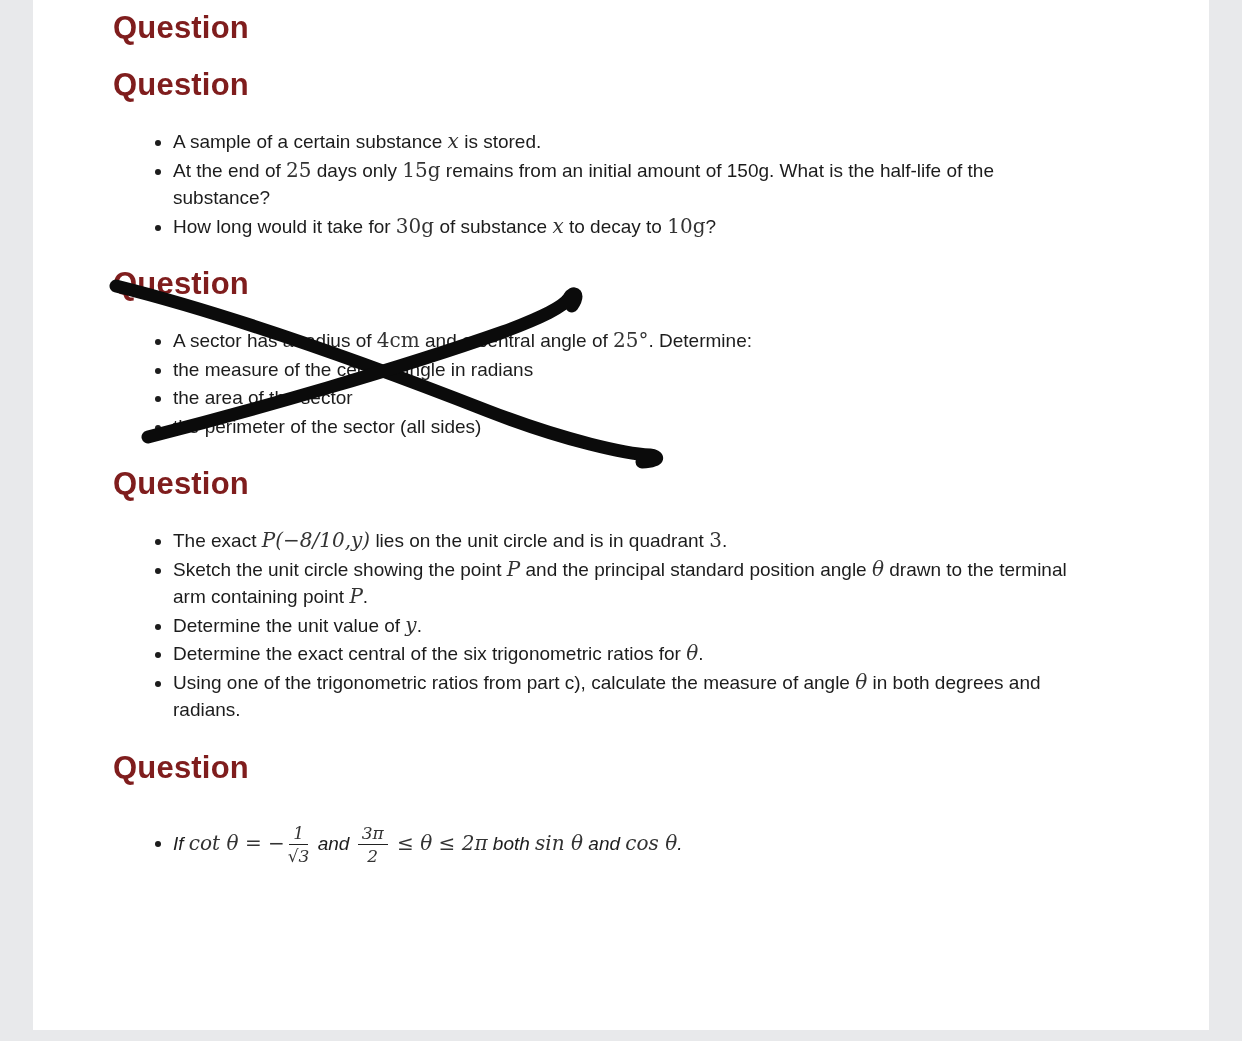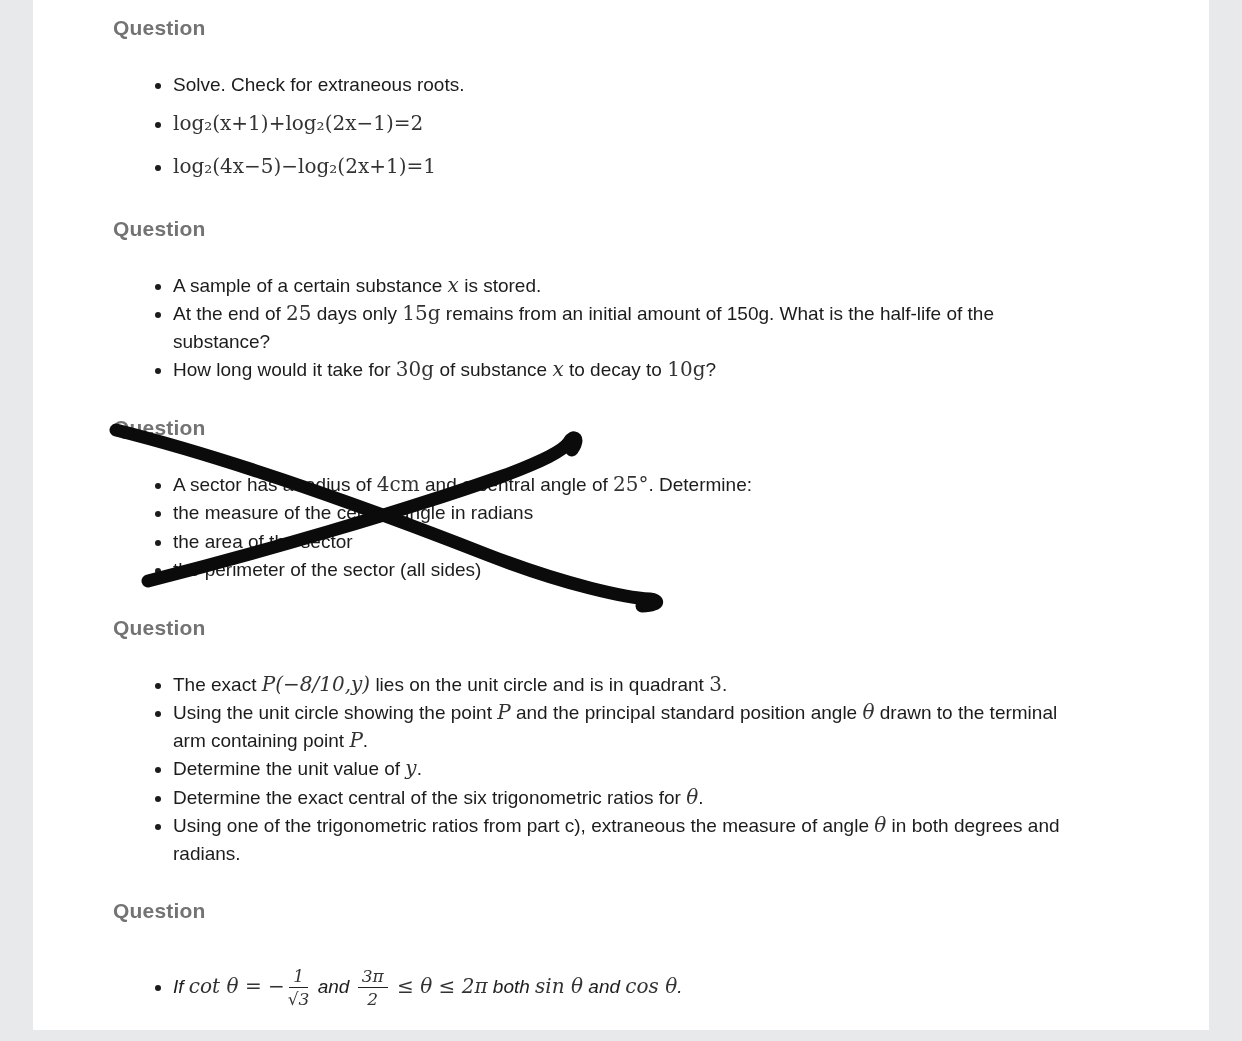--- a/index.html
+++ b/index.html
@@ -18,23 +18,23 @@
     width:1176px; height:1030px;
     background:#ffffff;
     padding:14px 80px 20px 80px;
     overflow:hidden;
   }
   section.question-block { position:relative; }
   section.question-block + section.question-block { margin-top:30px; }
   section.question-block:nth-of-type(3) { margin-top:34px; }
   section.question-block:nth-of-type(5) { margin-top:40px; }
   h2.q-heading {
-    font-size:21px;
+    font-size:31px;
     font-weight:700;
-    color:#737373;
+    color:#7f1d1d;
     letter-spacing:0.2px;
     line-height:27px;
   }
   ul.q-list {
     margin:30px 0 0 0;
     padding-left:60px;
     list-style:disc outside;
     max-width:980px;
   }
   li.q-item {
@@ -77,25 +77,20 @@
   }
 </style>
 </head>
 <body>
 
 <div class="screen">
   <div class="paper">
     <div id="doc-body">
         <section class="question-block">
           <h2 class="q-heading">Question</h2>
-          <ul class="q-list">
-            <li class="q-item"><span class="txt">Solve. Check for extraneous roots.</span></li>
-            <li class="q-item eq"><span class="math">log₂(x+1)+log₂(2x−1)=2</span></li>
-            <li class="q-item eq"><span class="math">log₂(4x−5)−log₂(2x+1)=1</span></li>
-          </ul>
         </section>
         <section class="question-block">
           <h2 class="q-heading">Question</h2>
           <ul class="q-list">
             <li class="q-item"><span class="txt">A sample of a certain substance </span><span class="ital">x</span><span class="txt"> is stored.</span></li>
             <li class="q-item"><span class="txt">At the end of </span><span class="math">25</span><span class="txt"> days only </span><span class="math">15g</span><span class="txt"> remains from an initial amount of 150g. What is the half-life of the substance?</span></li>
             <li class="q-item"><span class="txt">How long would it take for </span><span class="math">30g</span><span class="txt"> of substance </span><span class="ital">x</span><span class="txt"> to decay to </span><span class="math">10g</span><span class="txt">?</span></li>
           </ul>
         </section>
         <section class="question-block">
@@ -108,24 +103,24 @@
           </ul>
           <div class="scribble-wrap"><svg width="570" height="205" viewBox="0 0 570 205" xmlns="http://www.w3.org/2000/svg">
               <path d="M 18 10 C 130 38, 270 88, 390 135 C 470 166, 530 178, 552 179 C 561 180, 563 185, 544 186" fill="none" stroke="#0b0b0b" stroke-width="13" stroke-linecap="round" stroke-linejoin="round"></path>
               <path d="M 50 161 C 160 133, 300 93, 405 56 C 445 41, 465 31, 471 22 C 476 14, 482 18, 474 30" fill="none" stroke="#0b0b0b" stroke-width="13" stroke-linecap="round" stroke-linejoin="round"></path>
             </svg></div>
         </section>
         <section class="question-block">
           <h2 class="q-heading">Question</h2>
           <ul class="q-list">
             <li class="q-item"><span class="txt">The exact </span><span class="ital">P(−8/10,y)</span><span class="txt"> lies on the unit circle and is in quadrant </span><span class="math">3</span><span class="txt">.</span></li>
-            <li class="q-item"><span class="txt">Using the unit circle showing the point </span><span class="ital">P</span><span class="txt"> and the principal standard position angle </span><span class="ital">θ</span><span class="txt"> drawn to the terminal arm containing point </span><span class="ital">P</span><span class="txt">.</span></li>
+            <li class="q-item"><span class="txt">Sketch the unit circle showing the point </span><span class="ital">P</span><span class="txt"> and the principal standard position angle </span><span class="ital">θ</span><span class="txt"> drawn to the terminal arm containing point </span><span class="ital">P</span><span class="txt">.</span></li>
             <li class="q-item"><span class="txt">Determine the unit value of </span><span class="ital">y</span><span class="txt">.</span></li>
             <li class="q-item"><span class="txt">Determine the exact central of the six trigonometric ratios for </span><span class="ital">θ</span><span class="txt">.</span></li>
-            <li class="q-item"><span class="txt">Using one of the trigonometric ratios from part c), extraneous the measure of angle </span><span class="ital">θ</span><span class="txt"> in both degrees and radians.</span></li>
+            <li class="q-item"><span class="txt">Using one of the trigonometric ratios from part c), calculate the measure of angle </span><span class="ital">θ</span><span class="txt"> in both degrees and radians.</span></li>
           </ul>
         </section>
         <section class="question-block">
           <h2 class="q-heading">Question</h2>
           <ul class="q-list">
             <li class="q-item tall"><span class="txt">If  </span><span class="math">cot θ = −</span><span class="frac">
                 <span class="num">1</span>
                 <span class="den">√3</span>
               </span><span class="txt"> and </span><span class="frac">
                 <span class="num">3π</span>

